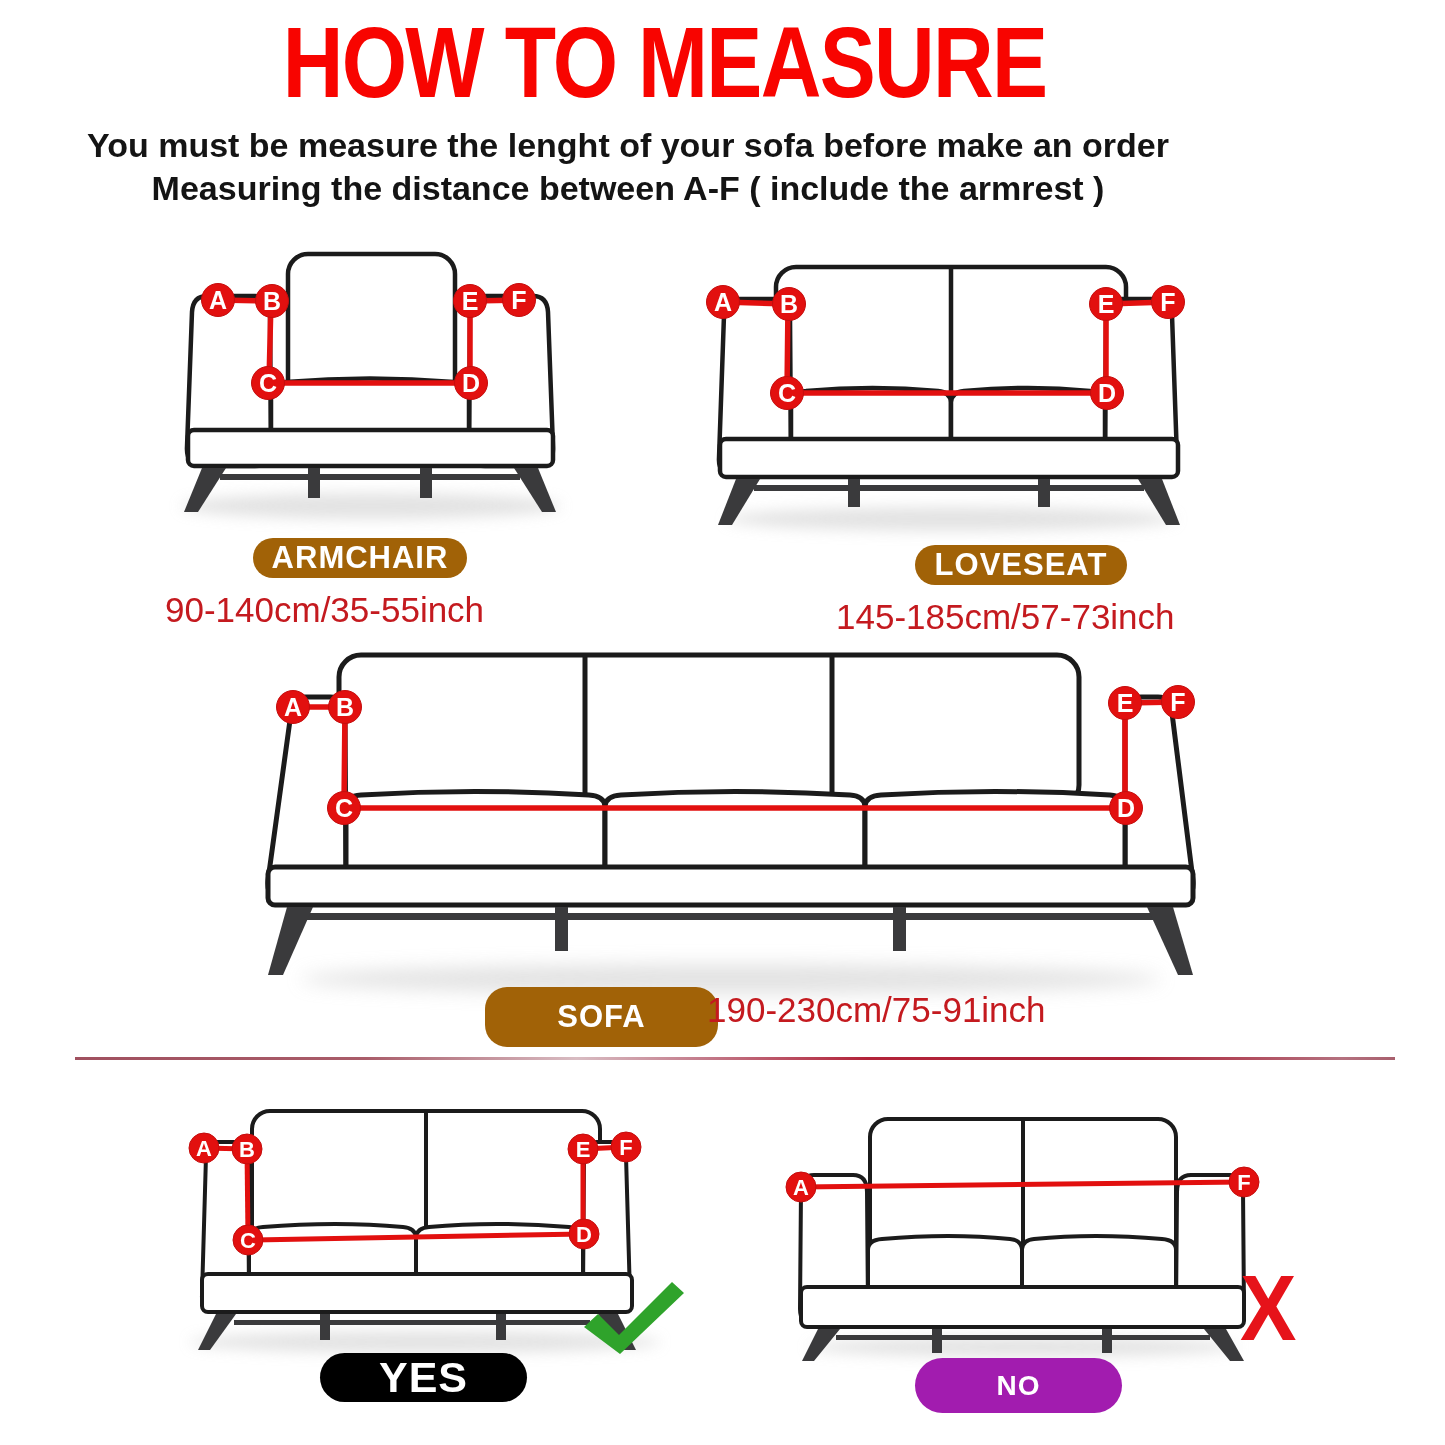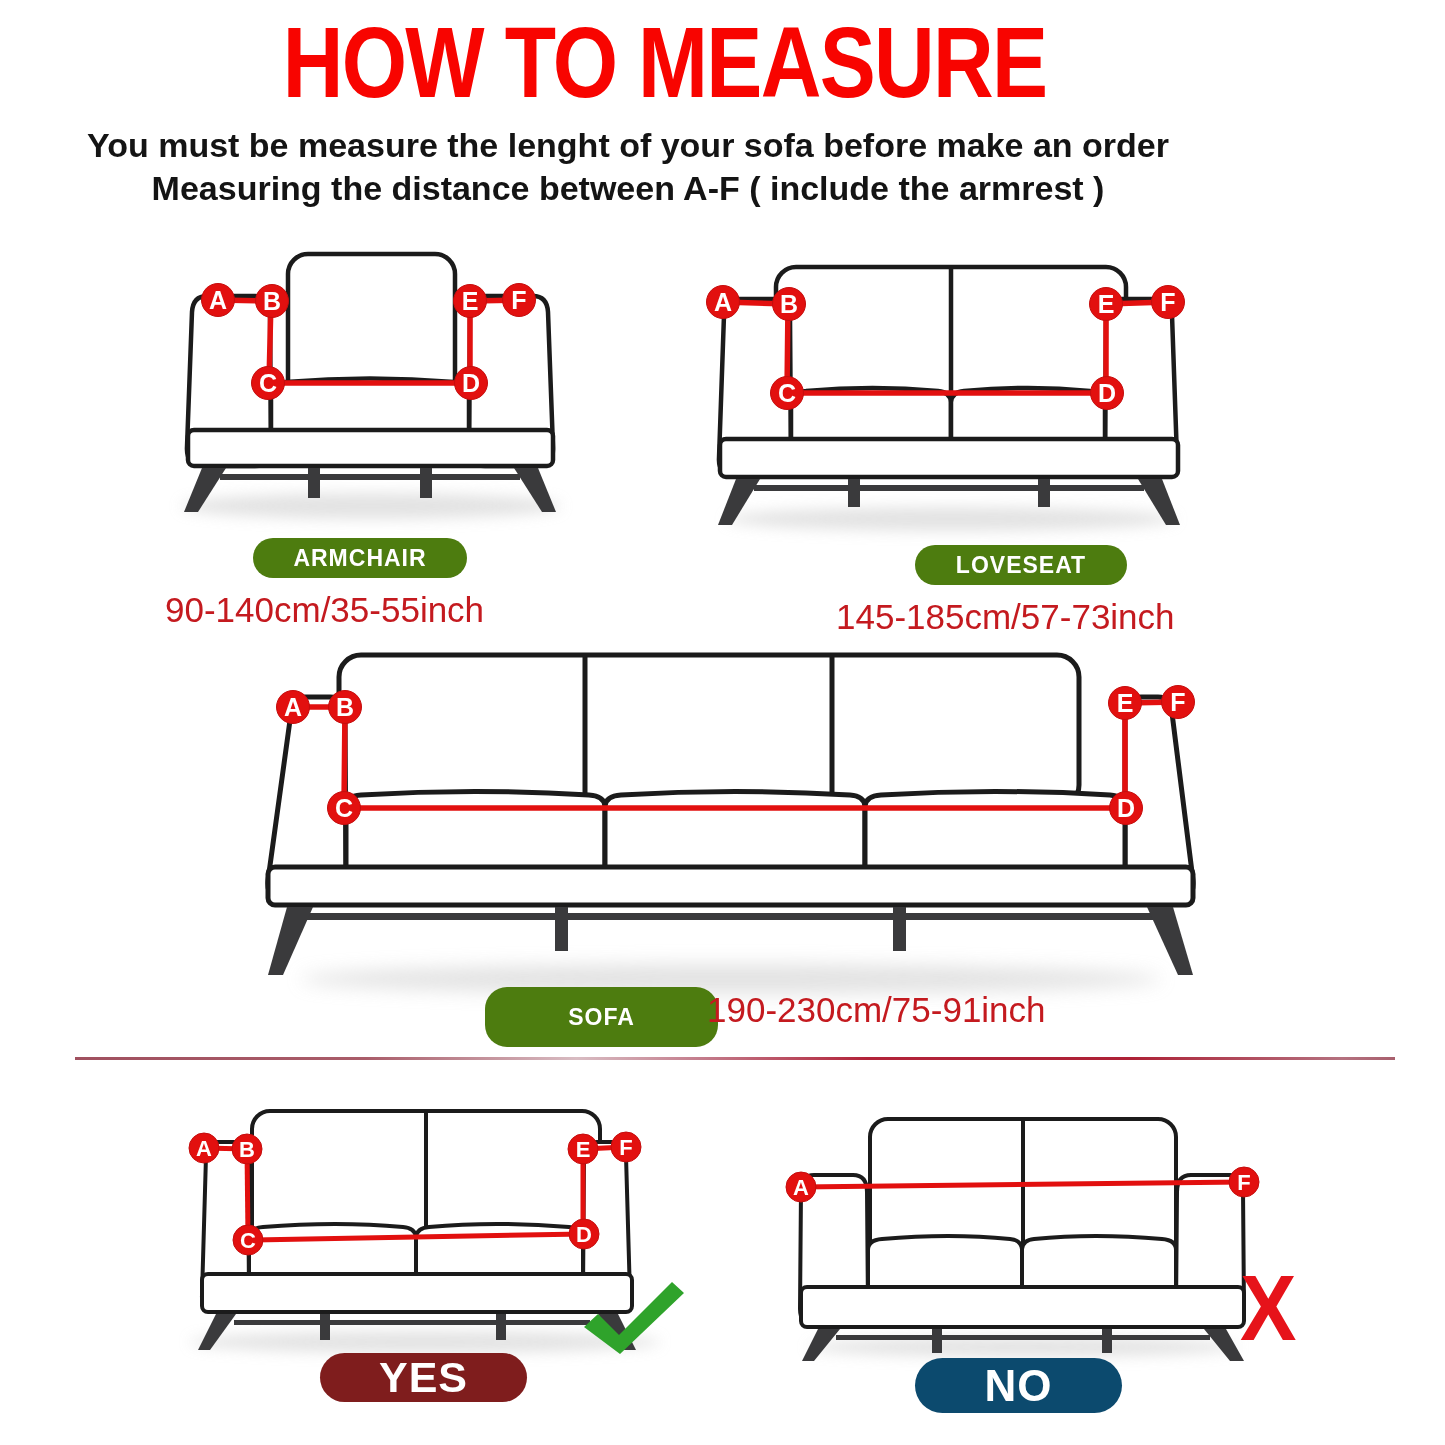--- a/index.html
+++ b/index.html
@@ -18,23 +18,23 @@
   
   .subtitle{
     left:0;top:124px;width:1256px;text-align:center;color:#141414;
     font-size:34px;font-weight:bold;line-height:43px;
   }
   
   .pill{
     display:flex;align-items:center;justify-content:center;
     color:#ffffff;font-weight:bold;white-space:nowrap;
   }
-  .pill-gray{background:#4d7c0f;border-radius:22px;font-size:23px;letter-spacing:1px;}
-  .pill-green{background:#7f1d1d;border-radius:26px;font-size:43px;letter-spacing:1px;}
-  .pill-red{background:#0c4a6e;border-radius:28px;font-size:44px;letter-spacing:1px;}
+  .pill-gray{background:#a16207;border-radius:22px;font-size:31px;letter-spacing:1px;}
+  .pill-green{background:#000000;border-radius:26px;font-size:43px;letter-spacing:1px;}
+  .pill-red{background:#a21caf;border-radius:28px;font-size:28px;letter-spacing:1px;}
   
   .range{
     color:#c41a1f;font-size:35px;font-weight:400;white-space:nowrap;text-align:left;
   }
   
   .divider{
     left:75px;top:1057px;width:1320px;height:3px;
     background:linear-gradient(90deg,#a0505f 0%,#a95c69 22%,#d8bcc2 38%,#c27888 48%,#b22339 60%,#ad2136 80%,#b4717f 96%,#a85f6d 100%);
   }
   

